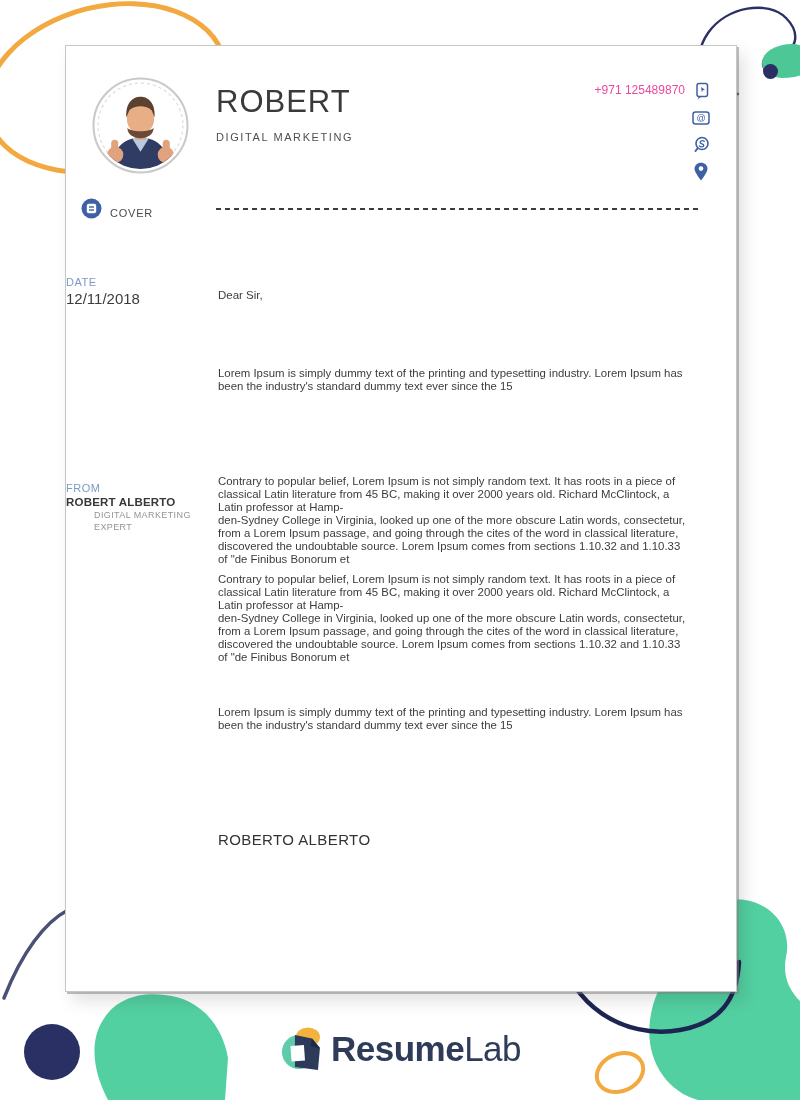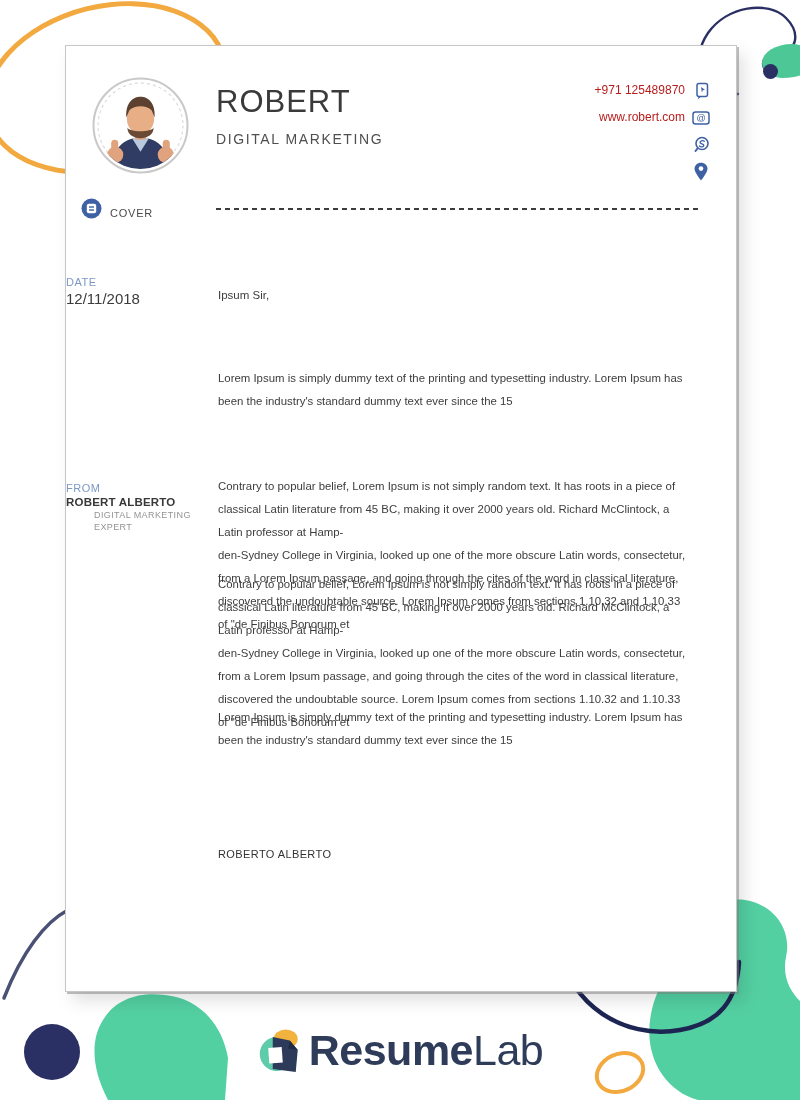--- a/index.html
+++ b/index.html
@@ -19,24 +19,24 @@
   .br-svg { left:540px; top:880px; }
   .ellipse-br { left:594px; top:1052px; width:52px; height:41px; border:4px solid #f2a93f; border-radius:50%; transform:rotate(-24deg); }
 
   
   .doc { position:absolute; left:65px; top:45px; width:672px; height:947px; background:#ffffff;
          border:1px solid #c6c6c6; box-shadow:2px 2px 0 rgba(125,125,125,.5), 7px 9px 16px rgba(0,0,0,.12); }
 
   .avatar-wrap { position:absolute; left:26px; top:31px; width:97px; height:97px; }
   .name-block { position:absolute; left:150px; top:36px; }
   .name-line { font-size:31px; line-height:39px; font-weight:400; color:#3a3a3a; letter-spacing:1px; }
-  .job-title { margin-top:10px; font-size:14px; letter-spacing:1.6px; color:#4f4f4f; }
+  .job-title { margin-top:10px; font-size:11px; letter-spacing:1.6px; color:#4f4f4f; }
 
   .contact { position:absolute; right:24px; top:31px; display:flex; align-items:flex-start; }
-  .contact-text { width:134px; text-align:right; font-size:12px; color:#b91c1c; }
+  .contact-text { width:134px; text-align:right; font-size:12px; color:#ec4899; }
   .c-line { line-height:27px; min-height:27px; }
   .c-line.email { word-break:break-all; }
   .contact-icons { width:22px; margin-left:5px; }
   .icon-cell { height:27px; display:flex; align-items:center; justify-content:center; }
 
   .cover-row { position:absolute; left:15px; top:152px; display:flex; align-items:flex-end; }
   .cover-label { margin-left:8px; font-size:11px; letter-spacing:.8px; color:#4a4a4a; }
   .dash-line { position:absolute; left:150px; top:162px; width:485px; height:2px;
                background:repeating-linear-gradient(90deg,#3c3c3c 0 5px, transparent 5px 9px); }
 
@@ -48,28 +48,28 @@
   .sub-to { width:62px; }
   .sub-from { width:112px; }
   .date-block { top:230px; }
   .date-value { margin-top:2px; font-size:15px; color:#3c3c3c; }
   .to-block { top:312px; }
   .from-block { top:436px; }
 
   .main-col { position:absolute; left:152px; top:0; width:468px; color:#3c3c3c; }
   .main-item { position:absolute; left:0; width:468px; }
   .salutation { top:243px; font-size:11.5px; }
-  .para { font-size:11.4px; line-height:23px; white-space:pre-line; }
+  .para { font-size:11.4px; line-height:13px; white-space:pre-line; }
   .p1 { top:321px; } .p2 { top:429px; } .p3 { top:527px; } .p4 { top:660px; }
   .closing { top:780px; font-size:11.5px; }
-  .signature { margin-top:22px; font-size:11px; letter-spacing:.4px; color:#333; }
+  .signature { margin-top:5px; font-size:15px; letter-spacing:.4px; color:#333; }
 
   
   .logo { position:absolute; left:50%; top:1026px; transform:translateX(-50%); display:flex; align-items:center; cursor:pointer; }
-  .logo-text { margin-left:8px; font-size:43px; color:#2e3c5a; letter-spacing:-0.5px; }
+  .logo-text { margin-left:8px; font-size:35px; color:#2e3c5a; letter-spacing:-0.5px; }
   .logo-bold { font-weight:700; }
   .logo-light { font-weight:400; }
 </style>
 </head>
 <body>
 
 <div class="stage">
 
   <div class="deco ellipse-tl"></div>
 
@@ -122,21 +122,20 @@
     </div>
 
     <div class="name-block">
       <div class="name-line">ROBERT</div>
       <div class="job-title">DIGITAL MARKETING</div>
     </div>
 
     <div class="contact">
       <div class="contact-text">
         <div class="c-line">+971 125489870</div>
-        <div class="c-line">www.robert.com</div>
       </div>
       <div class="contact-icons">
         <div class="icon-cell">
           <svg width="17" height="18" viewBox="0 0 17 18">
             <rect x="4" y="1.5" width="10.5" height="13" rx="2" fill="none" stroke="#3e61a5" stroke-width="1.5"></rect>
             <path d="M6,14 L4.5,17.5 L9,14 Z" fill="#3e61a5"></path>
             <path d="M8,5 l4,2.8 l-2.2,0.5 l-0.9,2.2 z" fill="#3e61a5"></path>
           </svg>
         </div>
         <div class="icon-cell">
@@ -176,21 +175,21 @@
       <div class="side-label">DATE</div>
       <div class="date-value">12/11/2018</div>
     </div>
     <div class="side-block from-block">
       <div class="side-label">FROM</div>
       <div class="side-name">ROBERT ALBERTO</div>
       <div class="side-sub sub-from">DIGITAL MARKETING EXPERT</div>
     </div>
 
     <div class="main-col">
-      <div class="main-item salutation">Ipsum Sir,</div>
+      <div class="main-item salutation">Dear Sir,</div>
       <div class="main-item para p1">Lorem Ipsum is simply dummy text of the printing and typesetting industry. Lorem Ipsum has been the industry's standard dummy text ever since the 15</div>
       <div class="main-item para p2">Contrary to popular belief, Lorem Ipsum is not simply random text. It has roots in a piece of classical Latin literature from 45 BC, making it over 2000 years old. Richard McClintock, a Latin professor at Hamp-
 den-Sydney College in Virginia, looked up one of the more obscure Latin words, consectetur, from a Lorem Ipsum passage, and going through the cites of the word in classical literature, discovered the undoubtable source. Lorem Ipsum comes from sections 1.10.32 and 1.10.33 of "de Finibus Bonorum et</div>
       <div class="main-item para p3">Contrary to popular belief, Lorem Ipsum is not simply random text. It has roots in a piece of classical Latin literature from 45 BC, making it over 2000 years old. Richard McClintock, a Latin professor at Hamp-
 den-Sydney College in Virginia, looked up one of the more obscure Latin words, consectetur, from a Lorem Ipsum passage, and going through the cites of the word in classical literature, discovered the undoubtable source. Lorem Ipsum comes from sections 1.10.32 and 1.10.33 of "de Finibus Bonorum et</div>
       <div class="main-item para p4">Lorem Ipsum is simply dummy text of the printing and typesetting industry. Lorem Ipsum has been the industry's standard dummy text ever since the 15</div>
       <div class="main-item closing">
         <div class="signature">ROBERTO ALBERTO</div>
       </div>
     </div>

